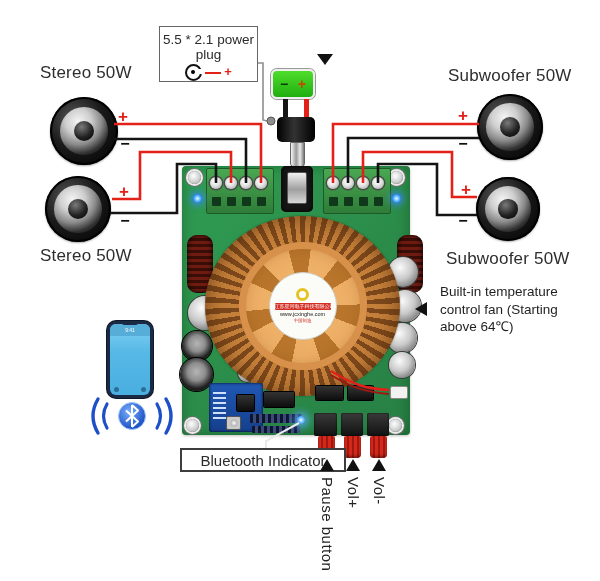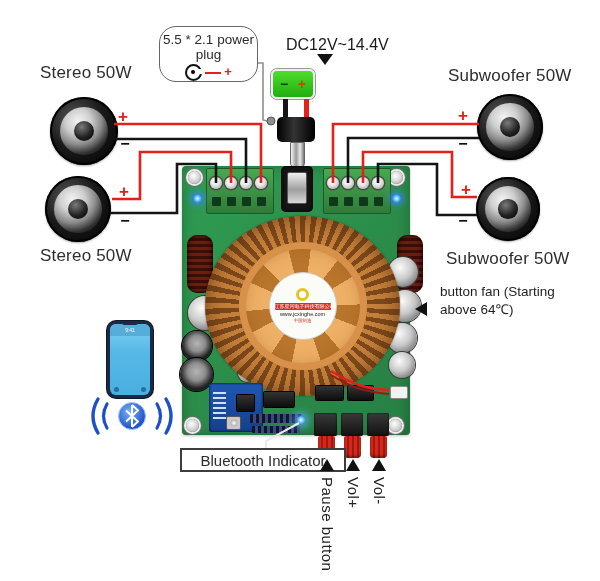--- a/index.html
+++ b/index.html
@@ -148,33 +148,32 @@
   </div>
   <div class="speaker" style="left:477px;top:94px;width:66px;height:66px;">
     <div class="spk-cone"></div>
       <div class="spk-cap"></div>
   </div>
   <div class="speaker" style="left:476px;top:177px;width:64px;height:64px;">
     <div class="spk-cone"></div>
       <div class="spk-cap"></div>
   </div>
 
-  <div class="notebox" style="left:159px;top:26px;width:99px;height:56px;border-radius:17px;">
+  <div class="notebox" style="left:159px;top:26px;width:99px;height:56px;">
     <div>5.5 * 2.1 power</div>
     <div>plug</div>
     <div class="plugicon">
       <span class="plug-c">
           <span class="plug-dot"></span>
         </span>
       <span class="plug-dash"></span>
       <span class="plug-plus">+</span>
     </div>
   </div>
 
-  <div class="dclbl" style="left:286px;top:36px;">DC12V~14.4V</div>
   <div class="abs tri-down" style="left:317px;top:54px;"></div>
 
   <div class="adapter" style="left:271px;top:69px;width:44px;height:30px;">
     <span class="am">−</span>
     <span class="ap">+</span>
   </div>
   <div class="stub" style="left:283px;top:99px;width:5px;height:20px;background:#151515;"></div>
   <div class="stub" style="left:304px;top:99px;width:5px;height:20px;background:var(--wire_red);"></div>
   <div class="barrel" style="left:277px;top:117px;width:38px;height:25px;"></div>
   <div class="sleeve" style="left:290px;top:142px;width:15px;height:26px;"></div>
@@ -281,21 +280,22 @@
 
   <div class="abs tri-up" style="left:320px;top:459px;"></div>
   <div class="abs tri-up" style="left:346px;top:459px;"></div>
   <div class="abs tri-up" style="left:372px;top:459px;"></div>
   <div class="rot" style="left:319px;top:477px;">Pause button</div>
   <div class="rot" style="left:345px;top:477px;">Vol+</div>
   <div class="rot" style="left:371px;top:477px;">Vol-</div>
 
   <div class="abs tri-left" style="left:415px;top:302px;"></div>
   <div class="fannote" style="left:440px;top:283px;">
-    <div>button fan (Starting</div>
+    <div>Built-in temperature</div>
+    <div>control fan (Starting</div>
     <div>above 64℃)</div>
   </div>
 
   <div class="phone" style="left:107px;top:321px;width:46px;height:77px;">
     <div class="pscreen">
       <div class="pheader">9:41</div>
       <div class="pdot" style="left:4px;"></div>
       <div class="pdot" style="right:4px;"></div>
     </div>
     <div class="pnotch"></div>

